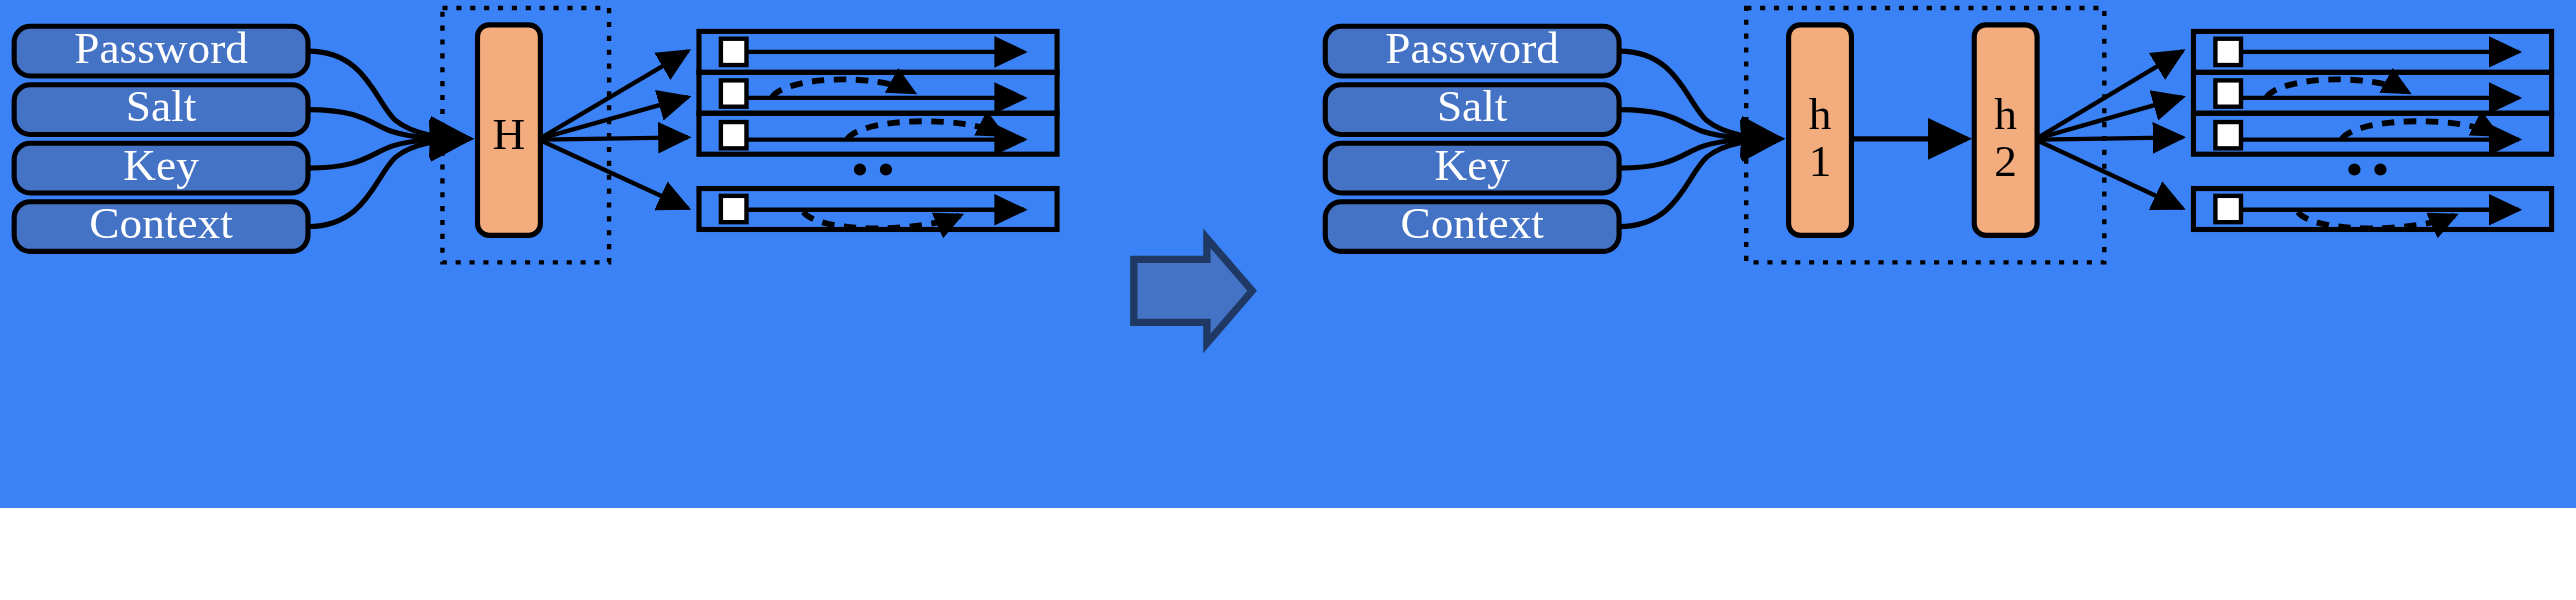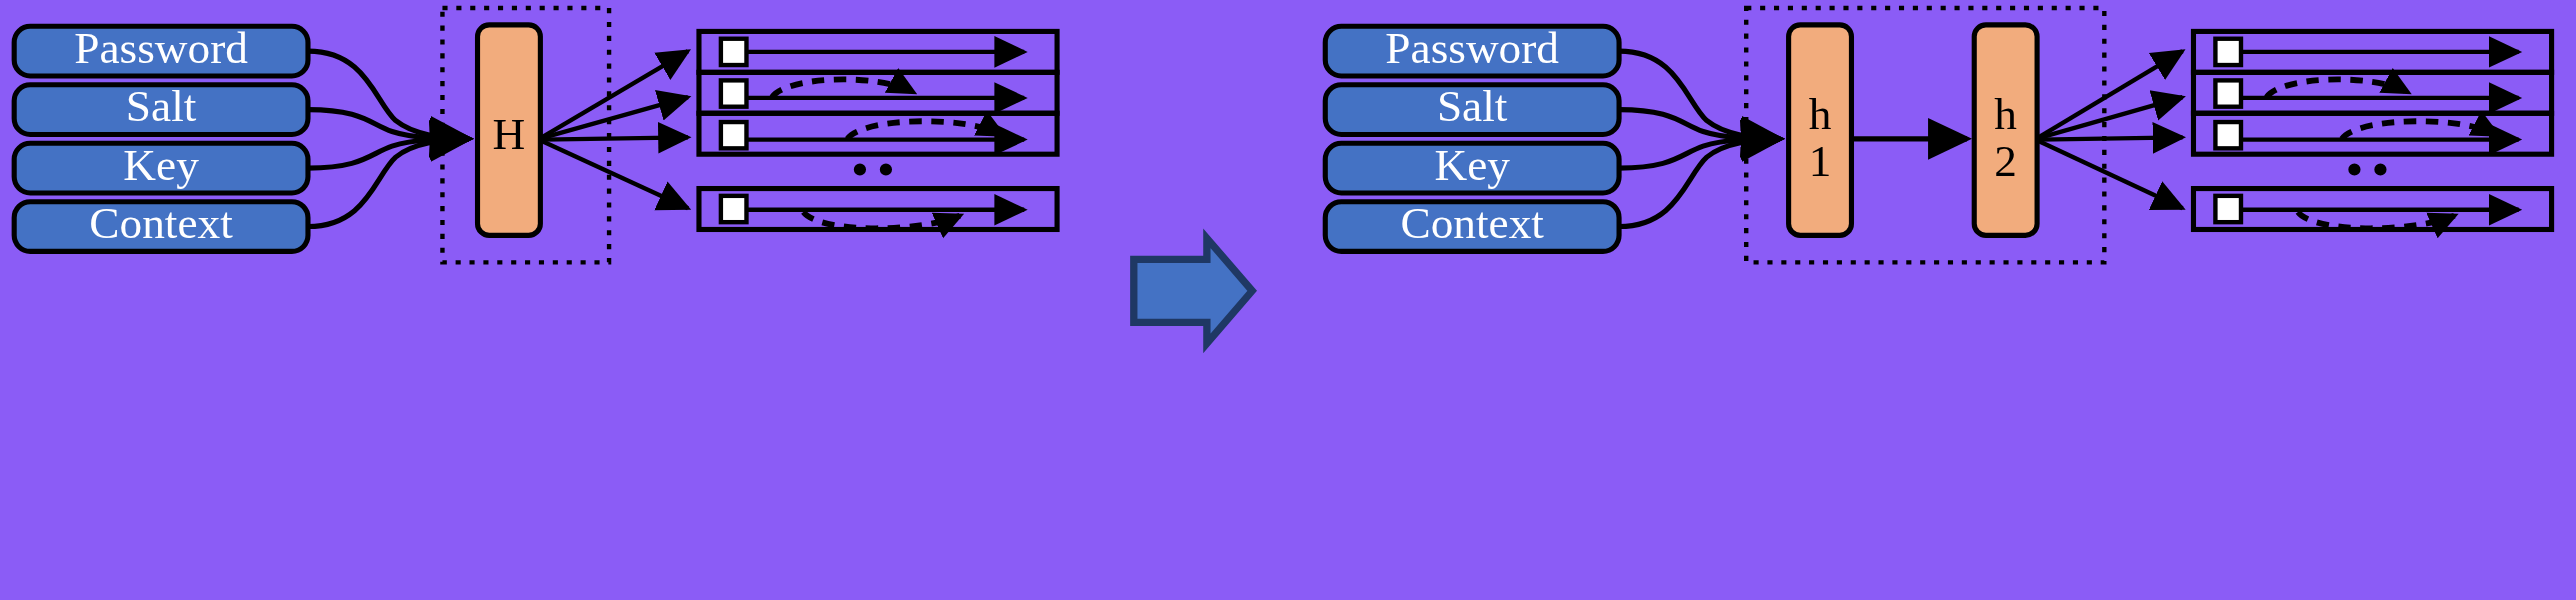--- a/index.html
+++ b/index.html
@@ -1,17 +1,17 @@
 <!DOCTYPE html>
 <html style="font-size:11.7px"><head>
 <meta charset="utf-8">
 <style>
   html,body{margin:0;padding:0;background:#ffffff;}
   body{width:2576px;height:600px;overflow:hidden;font-family:"Liberation Serif",serif;}
-  #stage{position:relative;width:2576px;height:600px;background:#8b5cf6;}
+  #stage{position:relative;width:2576px;height:508px;background:#3b82f6;}
   svg.canvas{position:absolute;left:0;top:0;width:2576px;height:600px;}
   .inp-label{font-family:"Liberation Serif",serif;fill:#ffffff;font-size:62px;text-anchor:middle;dominant-baseline:middle;}
   .hid-label{font-family:"Liberation Serif",serif;fill:#000000;font-size:62px;text-anchor:middle;dominant-baseline:middle;}
 </style>
 </head>
 <body>
 
 <div id="stage">
 <svg class="canvas" viewBox="0 0 3522 821" xmlns="http://www.w3.org/2000/svg">
 

